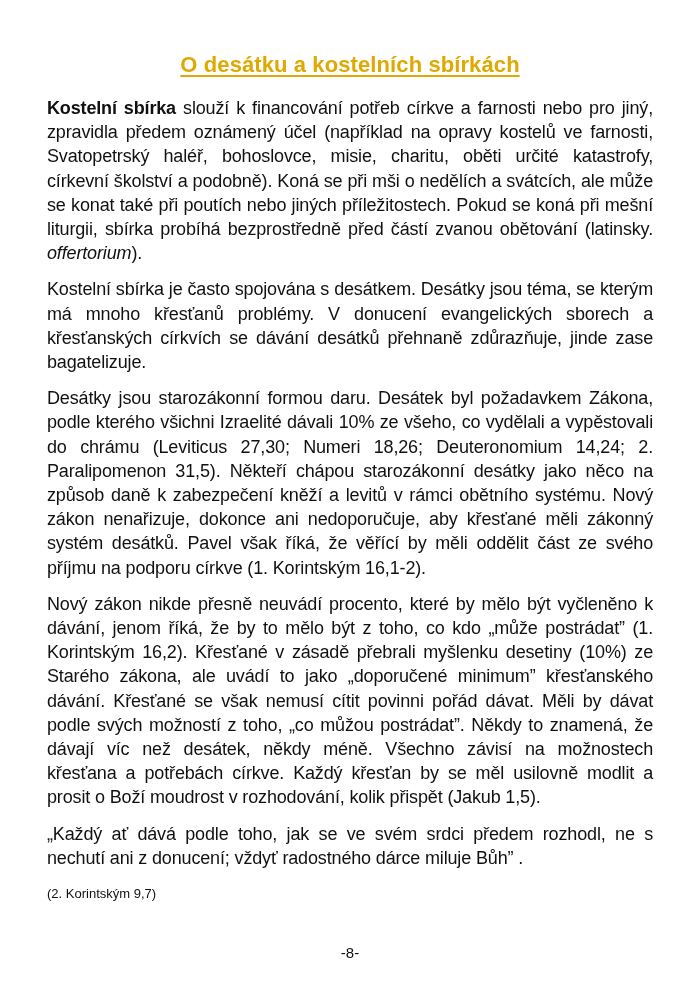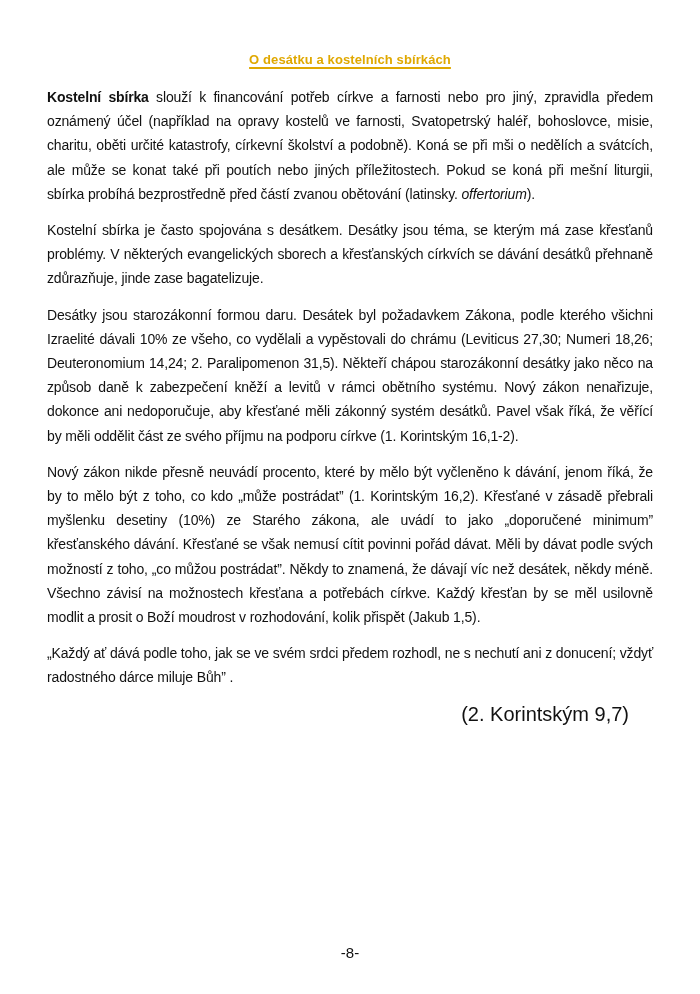--- a/index.html
+++ b/index.html
@@ -2,46 +2,46 @@
 <html><head>
   <meta charset="utf-8">
   <style>
     html, body { margin: 0; padding: 0; background: #ffffff; }
     body {
       width: 700px; height: 994px; position: relative; overflow: hidden;
       font-family: "Liberation Sans", sans-serif; color: #111111;
     }
     .page { position: absolute; left: 47px; top: 52px; width: 606px; }
     .title {
-      text-align: center; font-weight: bold; font-size: 13px;
+      text-align: center; font-weight: bold; font-size: 22px;
       color: #e0a800; text-decoration: underline; text-decoration-thickness: 2px;
       text-underline-offset: 3px; margin: 0 0 18px 0; letter-spacing: 0.1px;
     }
     p.para {
-      margin: 0 0 12px 0; font-size: 14px; line-height: 24.2px;
+      margin: 0 0 12px 0; font-size: 18px; line-height: 24.2px;
       text-align: justify; hyphens: manual; letter-spacing: -0.15px;
     }
     p.para b { font-weight: bold; }
     p.para i { font-style: italic; }
     .quote { margin-top: 2px; margin-bottom: 4px; }
-    .ref { text-align: right; font-size: 20px; line-height: 24px; padding-right: 24px; margin-top: 4px; }
+    .ref { text-align: left; font-size: 13px; line-height: 24px; padding-right: 24px; margin-top: 4px; }
     .pagenum {
       position: absolute; left: 0; right: 0; top: 944px; text-align: center;
       font-size: 15px;
     }
   </style>
 </head>
 <body>
 
 <div class="page">
   <div class="title">O desátku a kostelních sbírkách</div>
 
   <p class="para"><b>Kostelní sbírka</b><span> slouží k financování potřeb církve a farnosti nebo pro jiný, zpravidla předem oznámený účel (například na opravy kostelů ve farnosti, Svatopetrský haléř, bohoslovce, misie, charitu, oběti určité katastrofy, církevní školství a podobně). Koná se při mši o nedělích a svátcích, ale může se konat také při poutích nebo jiných příležitostech. Pokud se koná při mešní liturgii, sbírka probíhá bezprostředně před částí zvanou obětování (latinsky. </span><i>offertorium</i><span>).</span></p>
 
-  <p class="para">Kostelní sbírka je často spojována s desátkem. Desátky jsou téma, se kterým má zase křesťanů problémy. V některých evangelických sborech a křesťanských církvích se dávání desátků přehnaně zdůrazňuje, jinde zase bagatelizuje.</p>
+  <p class="para">Kostelní sbírka je často spojována s desátkem. Desátky jsou téma, se kterým má mnoho křesťanů problémy. V donucení evangelických sborech a křesťanských církvích se dávání desátků přehnaně zdůrazňuje, jinde zase bagatelizuje.</p>
 
   <p class="para">Desátky jsou starozákonní formou daru. Desátek byl požadavkem Zákona, podle kterého všichni Izraelité dávali 10% ze všeho, co vydělali a vypěstovali do chrámu (Leviticus 27,30; Numeri 18,26; Deuteronomium 14,24; 2. Paralipomenon 31,5). Někteří chápou starozákonní desátky jako něco na způsob daně k zabezpečení kněží a levitů v rámci obětního systému. Nový zákon nenařizuje, dokonce ani nedoporučuje, aby křesťané měli zákonný systém desátků. Pavel však říká, že věřící by měli oddělit část ze svého příjmu na podporu církve (1. Korintským 16,1-2).</p>
 
   <p class="para">Nový zákon nikde přesně neuvádí procento, které by mělo být vyčleněno k dávání, jenom říká, že by to mělo být z toho, co kdo „může postrádat” (1. Korintským 16,2). Křesťané v zásadě přebrali myšlenku desetiny (10%) ze Starého zákona, ale uvádí to jako „doporučené minimum” křesťanského dávání. Křesťané se však nemusí cítit povinni pořád dávat. Měli by dávat podle svých možností z toho, „co můžou postrádat”. Někdy to znamená, že dávají víc než desátek, někdy méně. Všechno závisí na možnostech křesťana a potřebách církve. Každý křesťan by se měl usilovně modlit a prosit o Boží moudrost v rozhodování, kolik přispět (Jakub 1,5).</p>
 
   <p class="para quote">„Každý ať dává podle toho, jak se ve svém srdci předem rozhodl, ne s nechutí ani z donucení; vždyť radostného dárce miluje Bůh” .</p>
 
   <div class="ref">(2. Korintským 9,7)</div>
 </div>
 

